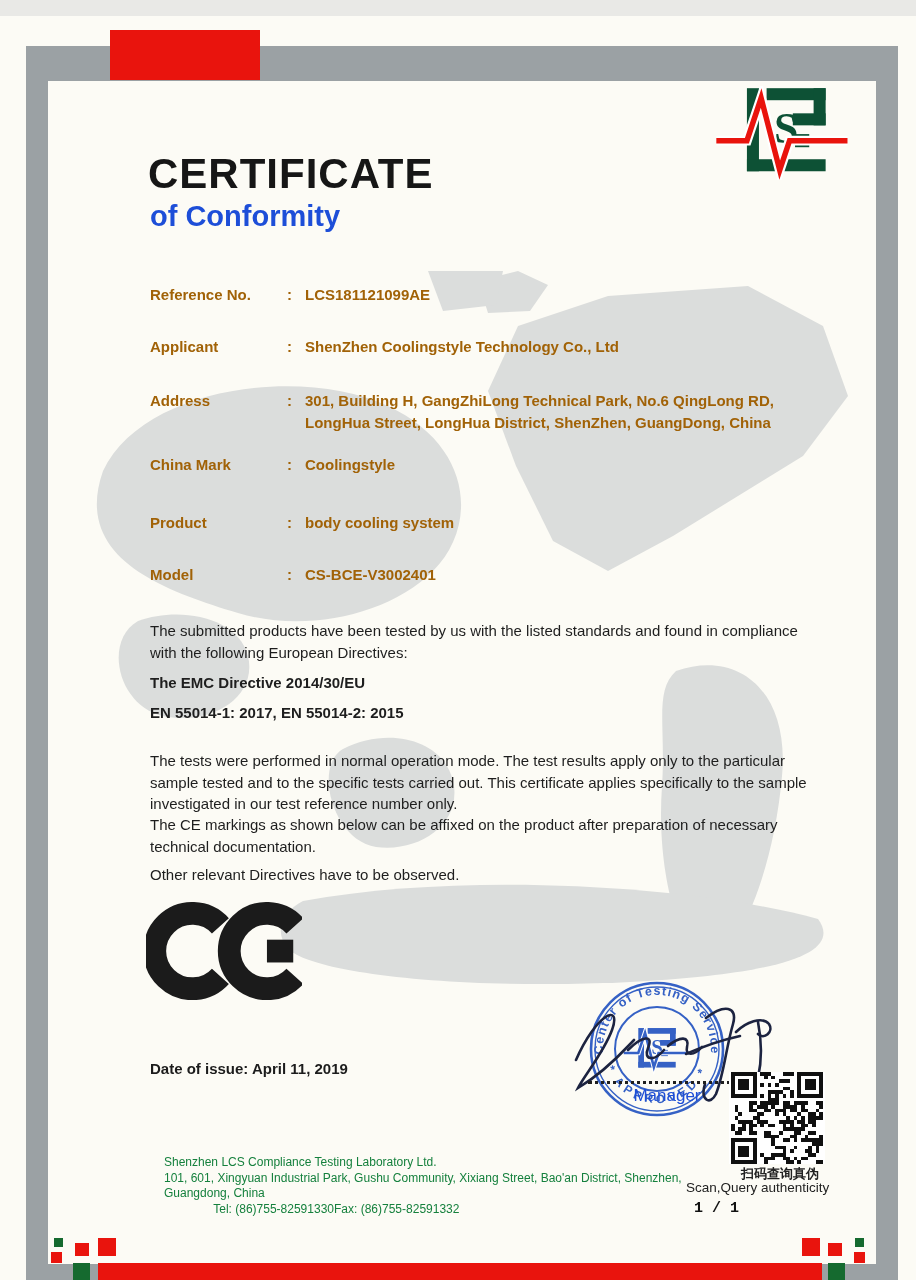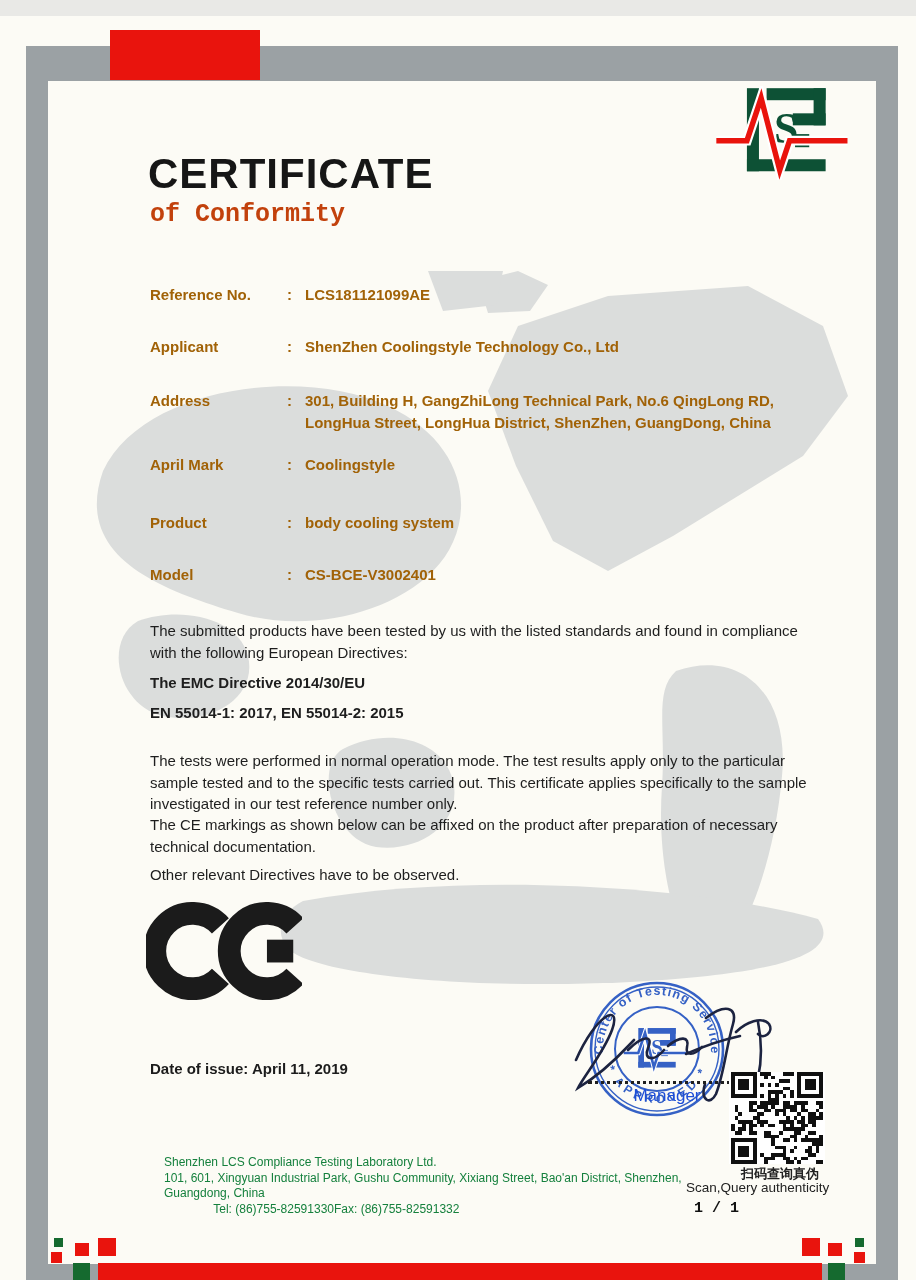--- a/index.html
+++ b/index.html
@@ -19,21 +19,21 @@
   .red-bar-bottom{position:absolute;left:98px;top:1247px;width:724px;height:21px;background:#e9140d;z-index:2;}
   .sq{position:absolute;z-index:3;}
   .sq.red{background:#e9140d;}
   .sq.green{background:#156a2f;}
 
   .watermark{position:absolute;left:48px;top:255px;z-index:1;}
 
   .logo-svg{position:absolute;left:716px;top:70px;width:134px;height:94px;z-index:4;}
 
   .title{position:absolute;left:148px;top:134px;font-size:42px;font-weight:700;letter-spacing:1px;color:#161616;z-index:4;}
-  .subtitle{position:absolute;left:150px;top:184px;font-size:25px;font-weight:700;color:#c2410c;z-index:4;font-family:Liberation Mono, monospace;}
+  .subtitle{position:absolute;left:150px;top:184px;font-size:29px;font-weight:700;color:#1d4ed8;z-index:4;}
 
   .frow{position:absolute;left:150px;display:flex;font-weight:700;font-size:15px;line-height:22px;color:#a16207;z-index:4;}
   .flabel{width:137px;}
   .fcolon{width:18px;}
   .fvalue{width:505px;}
 
   .para{position:absolute;left:150px;font-size:15px;line-height:21.5px;color:#1e1e1e;z-index:4;}
   .para.bold{font-weight:700;}
 
   .ce-svg{position:absolute;left:146px;top:886px;width:156px;z-index:4;}
@@ -120,21 +120,21 @@
     <span class="flabel">Applicant</span>
     <span class="fcolon">:</span>
     <span class="fvalue">ShenZhen Coolingstyle Technology Co., Ltd</span>
   </div>
   <div class="frow" style="top:374px">
     <span class="flabel">Address</span>
     <span class="fcolon">:</span>
     <span class="fvalue">301, Building H, GangZhiLong Technical Park, No.6 QingLong RD, LongHua Street, LongHua District, ShenZhen, GuangDong, China</span>
   </div>
   <div class="frow" style="top:438px">
-    <span class="flabel">April Mark</span>
+    <span class="flabel">China Mark</span>
     <span class="fcolon">:</span>
     <span class="fvalue">Coolingstyle</span>
   </div>
   <div class="frow" style="top:496px">
     <span class="flabel">Product</span>
     <span class="fcolon">:</span>
     <span class="fvalue">body cooling system</span>
   </div>
   <div class="frow" style="top:548px">
     <span class="flabel">Model</span>

